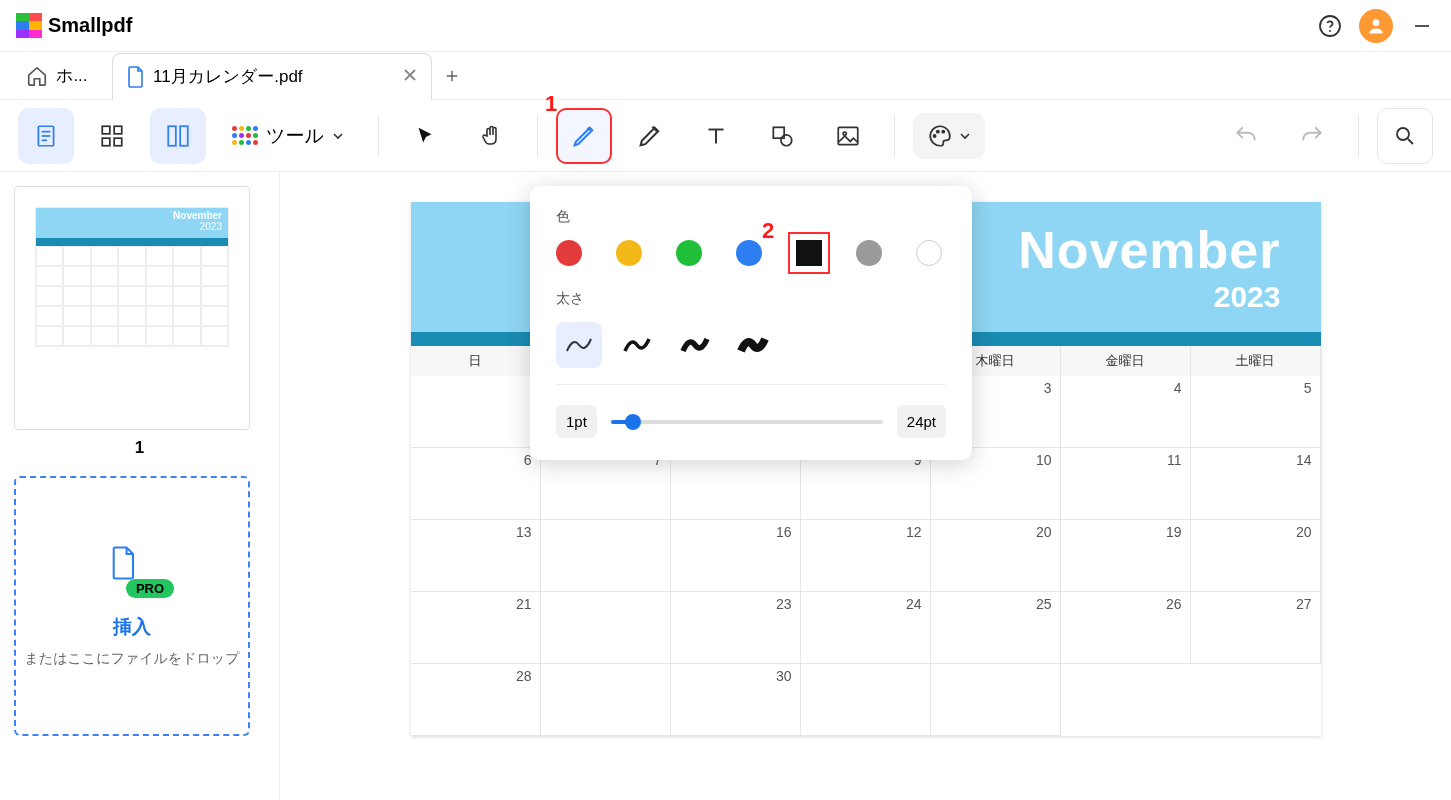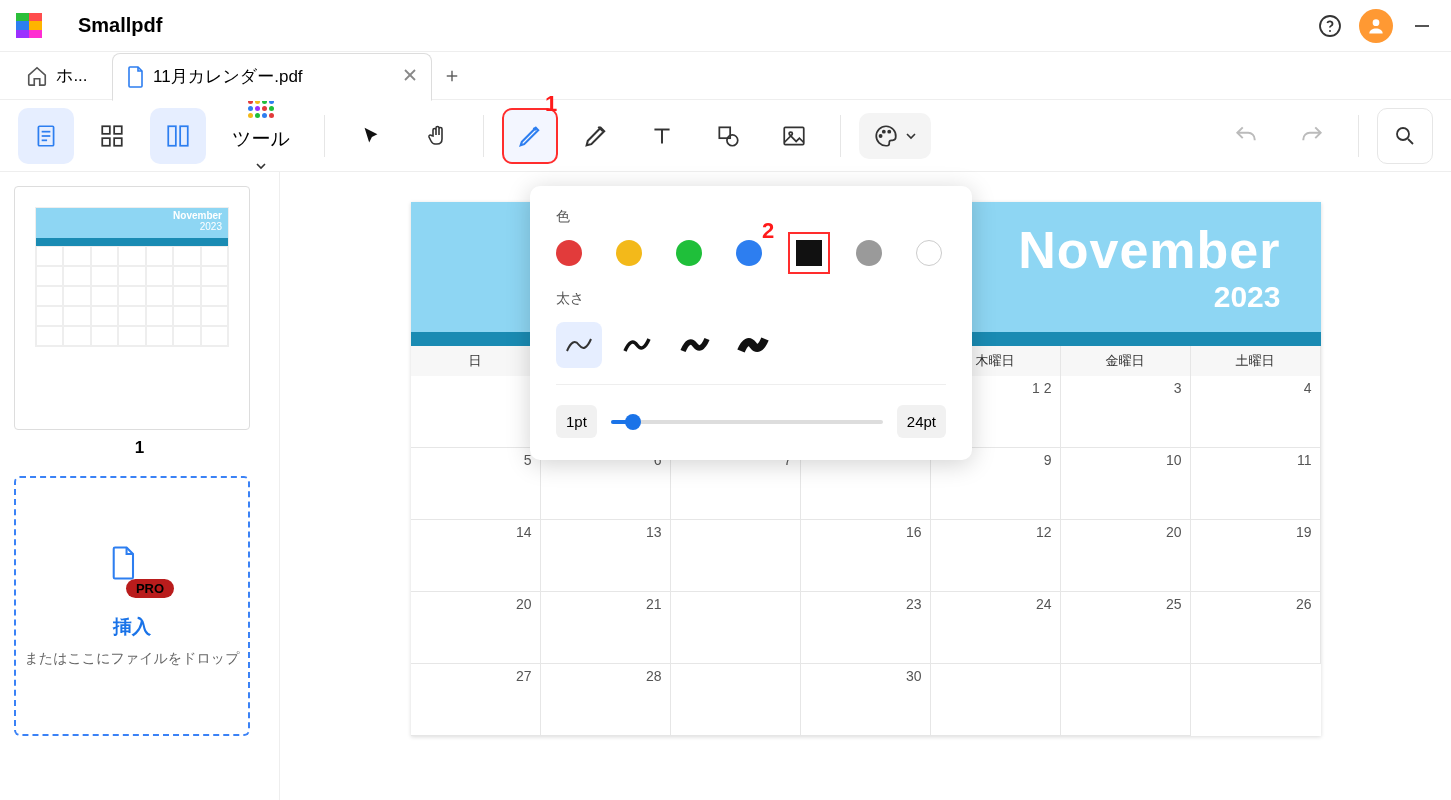--- a/index.html
+++ b/index.html
@@ -1,55 +1,55 @@
 <!DOCTYPE html>
 <html><head>
 <meta charset="utf-8">
 <style>
 * { margin: 0; padding: 0; box-sizing: border-box; font-family: -apple-system, BlinkMacSystemFont, "Segoe UI", Arial, sans-serif; }
 body { background: #fff; width: 1451px; height: 800px; overflow: hidden; position: relative; }
 
 .header { display: flex; align-items: center; padding: 8px 16px; border-bottom: 1px solid #eee; height: 52px; }
 .logo-block { width: 26px; height: 26px; margin-right: 6px; display: inline-flex; flex-wrap: wrap; }
 .logo-block span { width: 13px; height: 8.6px; display: block; }
-.brand { font-weight: 700; font-size: 20px; margin-left: 30px; }
+.brand { font-weight: 700; font-size: 20px; }
 .header-right { margin-left: auto; display: flex; align-items: center; gap: 16px; }
 .avatar { width: 34px; height: 34px; border-radius: 50%; background: #ff9933; display: flex; align-items: center; justify-content: center; }
 .help-icon, .minimize-icon { width: 26px; height: 26px; display: flex; align-items: center; justify-content: center; }
 
 .tabs { display: flex; align-items: center; height: 48px; border-bottom: 1px solid #eee; padding: 0 12px; }
 .tab { display: flex; align-items: center; gap: 8px; padding: 8px 14px; border-radius: 8px 8px 0 0; font-size: 17px; height: 48px; }
 .tab.home { width: 100px; overflow: hidden; }
 .tab.active { border: 1px solid #ddd; border-bottom: 1px solid #fff; background: #fff; position: relative; top: 1px; width: 320px; }
 .tab .label { white-space: nowrap; overflow: hidden; text-overflow: ellipsis; }
 .tab .close { margin-left: auto; color: #888; }
 .tab.plus { width: 40px; justify-content: center; }
 
 .toolbar { display: flex; align-items: center; height: 72px; padding: 0 18px; gap: 10px; border-bottom: 1px solid #eee; }
 .tbtn { width: 56px; height: 56px; border-radius: 10px; display: flex; align-items: center; justify-content: center; cursor: pointer; }
 .tbtn.active-light { background: #e6eeff; }
 .tbtn.selected { border: 2px solid #ff2d2d; background: #f3f6ff; }
-.tools-btn { display: flex; align-items: center; gap: 8px; padding: 10px 16px; border-radius: 10px; font-size: 19px; flex-direction: column; }
+.tools-btn { display: flex; align-items: center; gap: 8px; padding: 10px 16px; border-radius: 10px; font-size: 19px; }
 .dots-grid { display: inline-grid; grid-template-columns: repeat(4, 5px); grid-auto-rows: 5px; gap: 2px; }
 .dots-grid span { width: 5px; height: 5px; border-radius: 50%; }
 .divider { width: 1px; height: 42px; background: #e6e6e6; margin: 0 8px; }
 .spacer { flex: 1; }
 .color-dd { display: flex; align-items: center; padding: 10px 14px; border-radius: 10px; background: #f4f4f4; gap: 6px; }
 
 .body { display: flex; height: calc(800px - 52px - 48px - 72px); }
 .sidebar { width: 280px; border-right: 1px solid #eee; padding: 14px; }
 .thumb { border: 1px solid #ddd; border-radius: 4px; width: 236px; height: 244px; padding: 20px; margin-bottom: 8px; }
 .thumb-inner { width: 100%; background: #fff; border: 1px solid #eee; }
 .thumb-header { background: #8ed6f3; height: 30px; text-align: right; padding: 2px 6px; font-size: 10px; color: #fff; }
 .thumb-bar { background: #1a8bb3; height: 8px; }
 .thumb-grid { display: grid; grid-template-columns: repeat(7, 1fr); }
 .thumb-grid div { height: 20px; border: 0.5px solid #eee; font-size: 7px; color: #999; text-align: right; padding: 1px 2px; }
 .thumb-label { text-align: center; font-weight: 700; font-size: 17px; margin-bottom: 18px; }
 .dropzone { border: 2px dashed #3b82f6; border-radius: 6px; width: 236px; height: 260px; display: flex; flex-direction: column; align-items: center; justify-content: center; gap: 10px; }
-.pro-badge { background: #b91c1c; color: #000; font-weight: 700; font-size: 13px; padding: 2px 10px; border-radius: 10px; position: relative; left: 18px; top: -6px; }
+.pro-badge { background: #22c55e; color: #000; font-weight: 700; font-size: 13px; padding: 2px 10px; border-radius: 10px; position: relative; left: 18px; top: -6px; }
 .dz-title { color: #1a73e8; font-weight: 700; font-size: 19px; }
 .dz-sub { color: #666; font-size: 14px; }
 
 .canvas { flex: 1; background: #fff; padding: 30px 40px; position: relative; overflow: hidden; }
 .doc { width: 910px; margin: 0 auto; box-shadow: 0 1px 4px rgba(0,0,0,.15); background: #fff; }
 .doc-head { background: #8ed6f3; color: #fff; text-align: right; padding: 18px 40px; }
 .doc-head h1 { font-size: 52px; font-weight: 800; letter-spacing: 1px; }
 .doc-head .yr { font-size: 30px; font-weight: 700; }
 .doc-bar { background: #1a8bb3; height: 14px; }
 .cal-head { display: grid; grid-template-columns: repeat(7, 1fr); background: #f7f7f7; }
@@ -336,21 +336,20 @@
         <div></div>
         <div>木曜日</div>
         <div>金曜日</div>
         <div>土曜日</div>
       </div>
       <div class="cal-body" id="cal-body">
           <div></div>
           <div></div>
           <div></div>
           <div></div>
-          <div>1   2</div>
           <div>3</div>
           <div>4</div>
           <div>5</div>
           <div>6</div>
           <div>7</div>
           <div></div>
           <div>9</div>
           <div>10</div>
           <div>11</div>
           <div>14</div>

